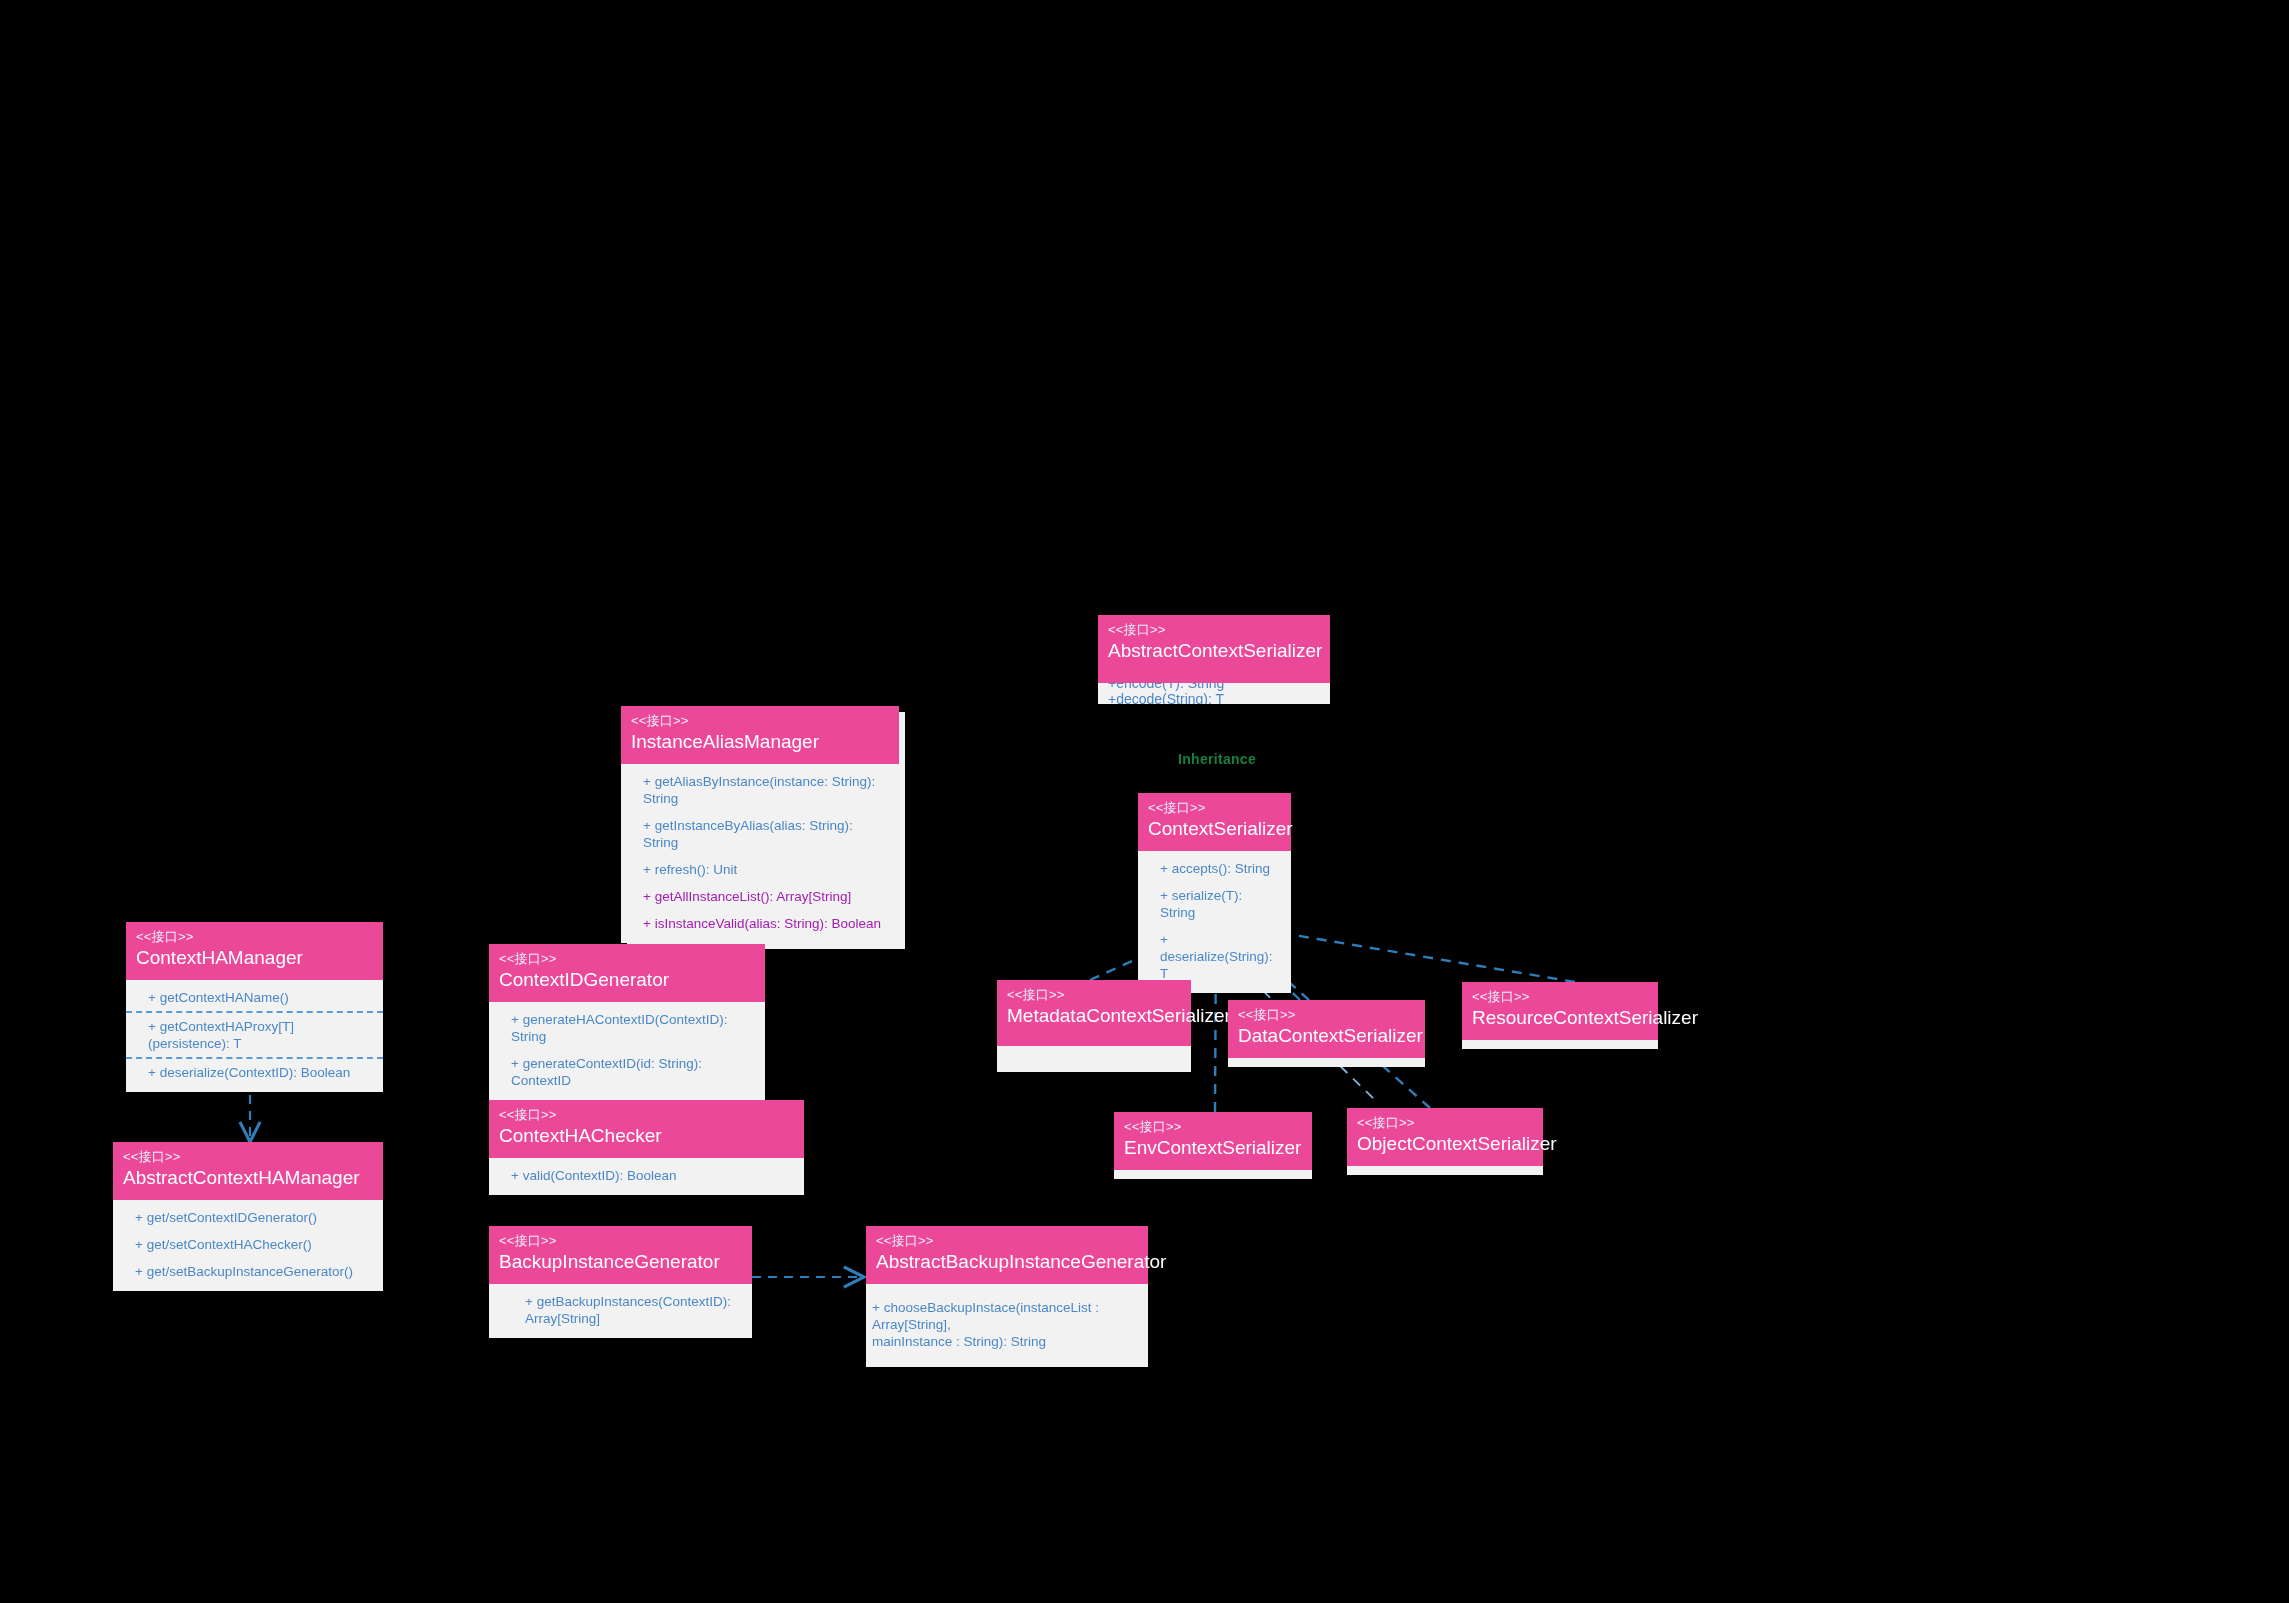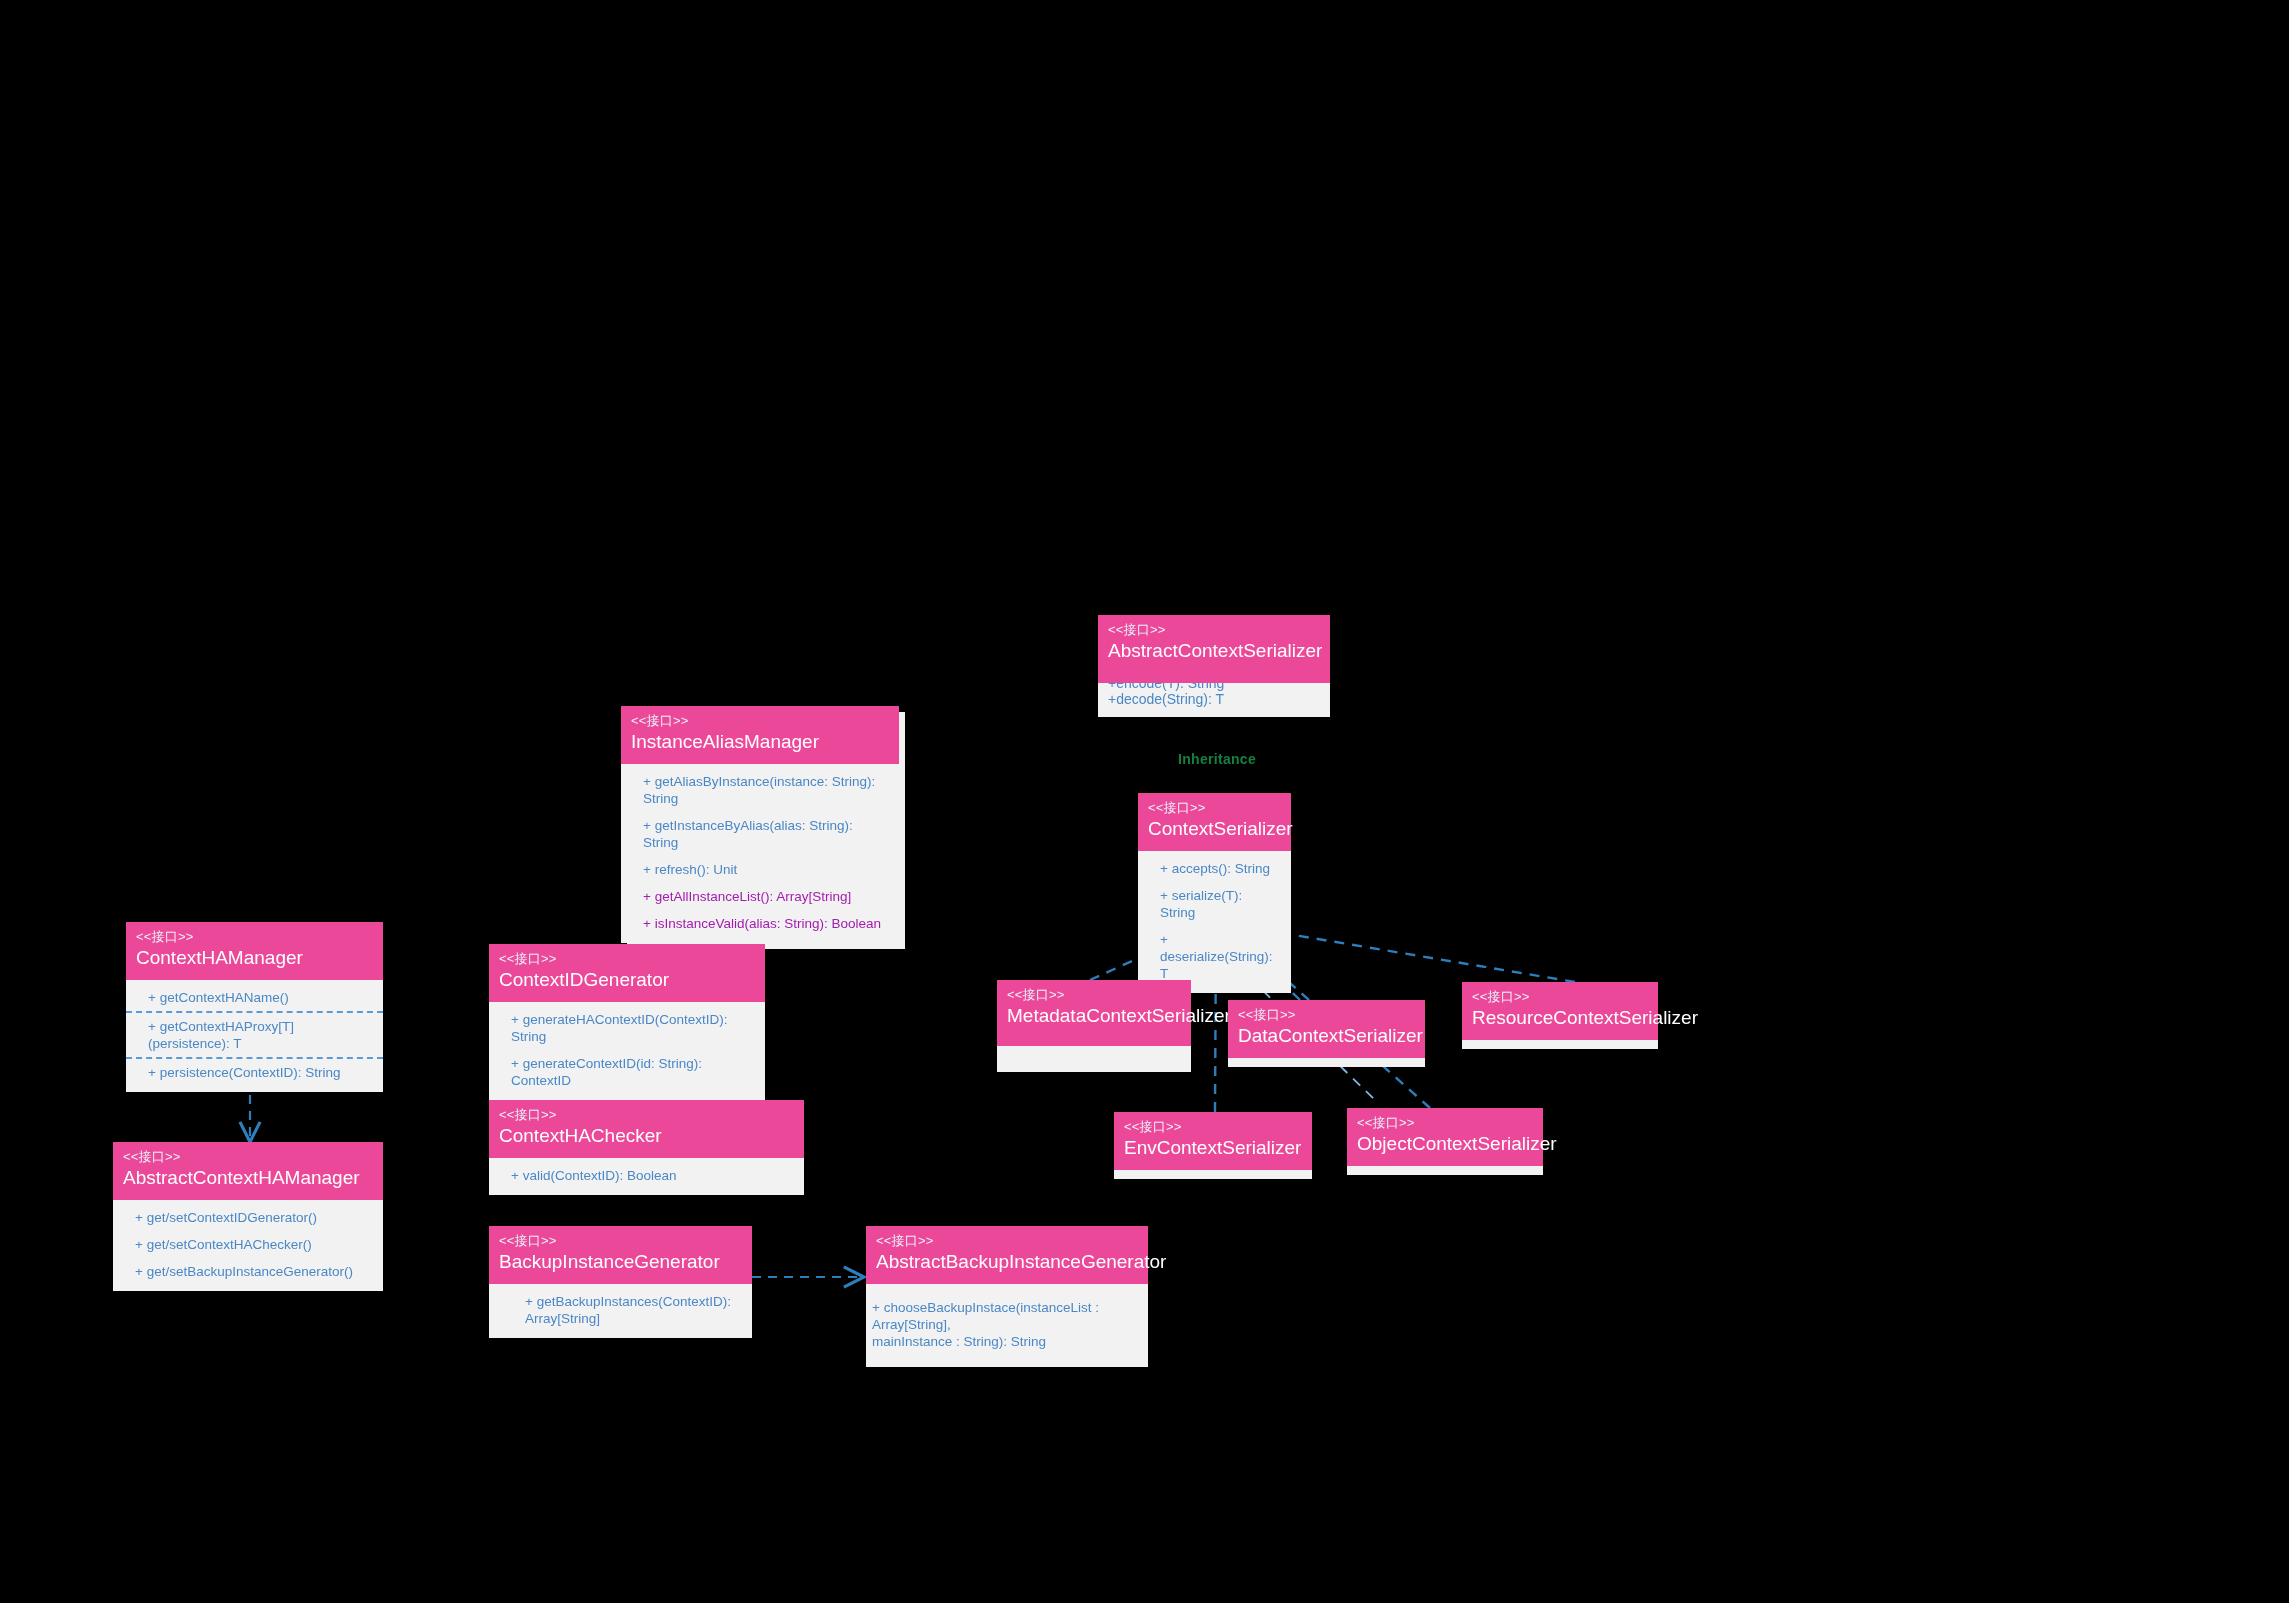--- a/index.html
+++ b/index.html
@@ -158,21 +158,21 @@
       <div class="uml-member strong">+ getAllInstanceList(): Array[String]</div>
       <div class="uml-member strong">+ isInstanceValid(alias: String): Boolean</div>
     </div>
   </div>
 
   <div class="uml-box" style="left:1098px; top:615px; width:232px; height:89px;">
     <div class="uml-header" style="height:68px;">
       <div class="uml-stereotype">&lt;&lt;接口&gt;&gt;</div>
       <div class="uml-name">AbstractContextSerializer</div>
     </div>
-    <div class="uml-members clipped" style="height:34px;">
+    <div class="uml-members clipped" style="height:21px;">
       <div class="uml-member first-clip">+encode(T): String</div>
       <div class="uml-member">+decode(String): T</div>
     </div>
   </div>
 
   <div class="uml-box" style="left:1138px; top:793px; width:153px;">
     <div class="uml-header">
       <div class="uml-stereotype">&lt;&lt;接口&gt;&gt;</div>
       <div class="uml-name">ContextSerializer</div>
     </div>
@@ -184,21 +184,21 @@
   </div>
 
   <div class="uml-box" style="left:126px; top:922px; width:257px;">
     <div class="uml-header">
       <div class="uml-stereotype">&lt;&lt;接口&gt;&gt;</div>
       <div class="uml-name">ContextHAManager</div>
     </div>
     <div class="uml-members">
       <div class="uml-member">+ getContextHAName()</div>
       <div class="uml-member dashed-above">+ getContextHAProxy[T](persistence): T</div>
-      <div class="uml-member dashed-above">+ persistence(ContextID): String</div>
+      <div class="uml-member dashed-above">+ deserialize(ContextID): Boolean</div>
     </div>
   </div>
 
   <div class="uml-box" style="left:113px; top:1142px; width:270px;">
     <div class="uml-header">
       <div class="uml-stereotype">&lt;&lt;接口&gt;&gt;</div>
       <div class="uml-name">AbstractContextHAManager</div>
     </div>
     <div class="uml-members">
       <div class="uml-member">+ get/setContextIDGenerator()</div>

